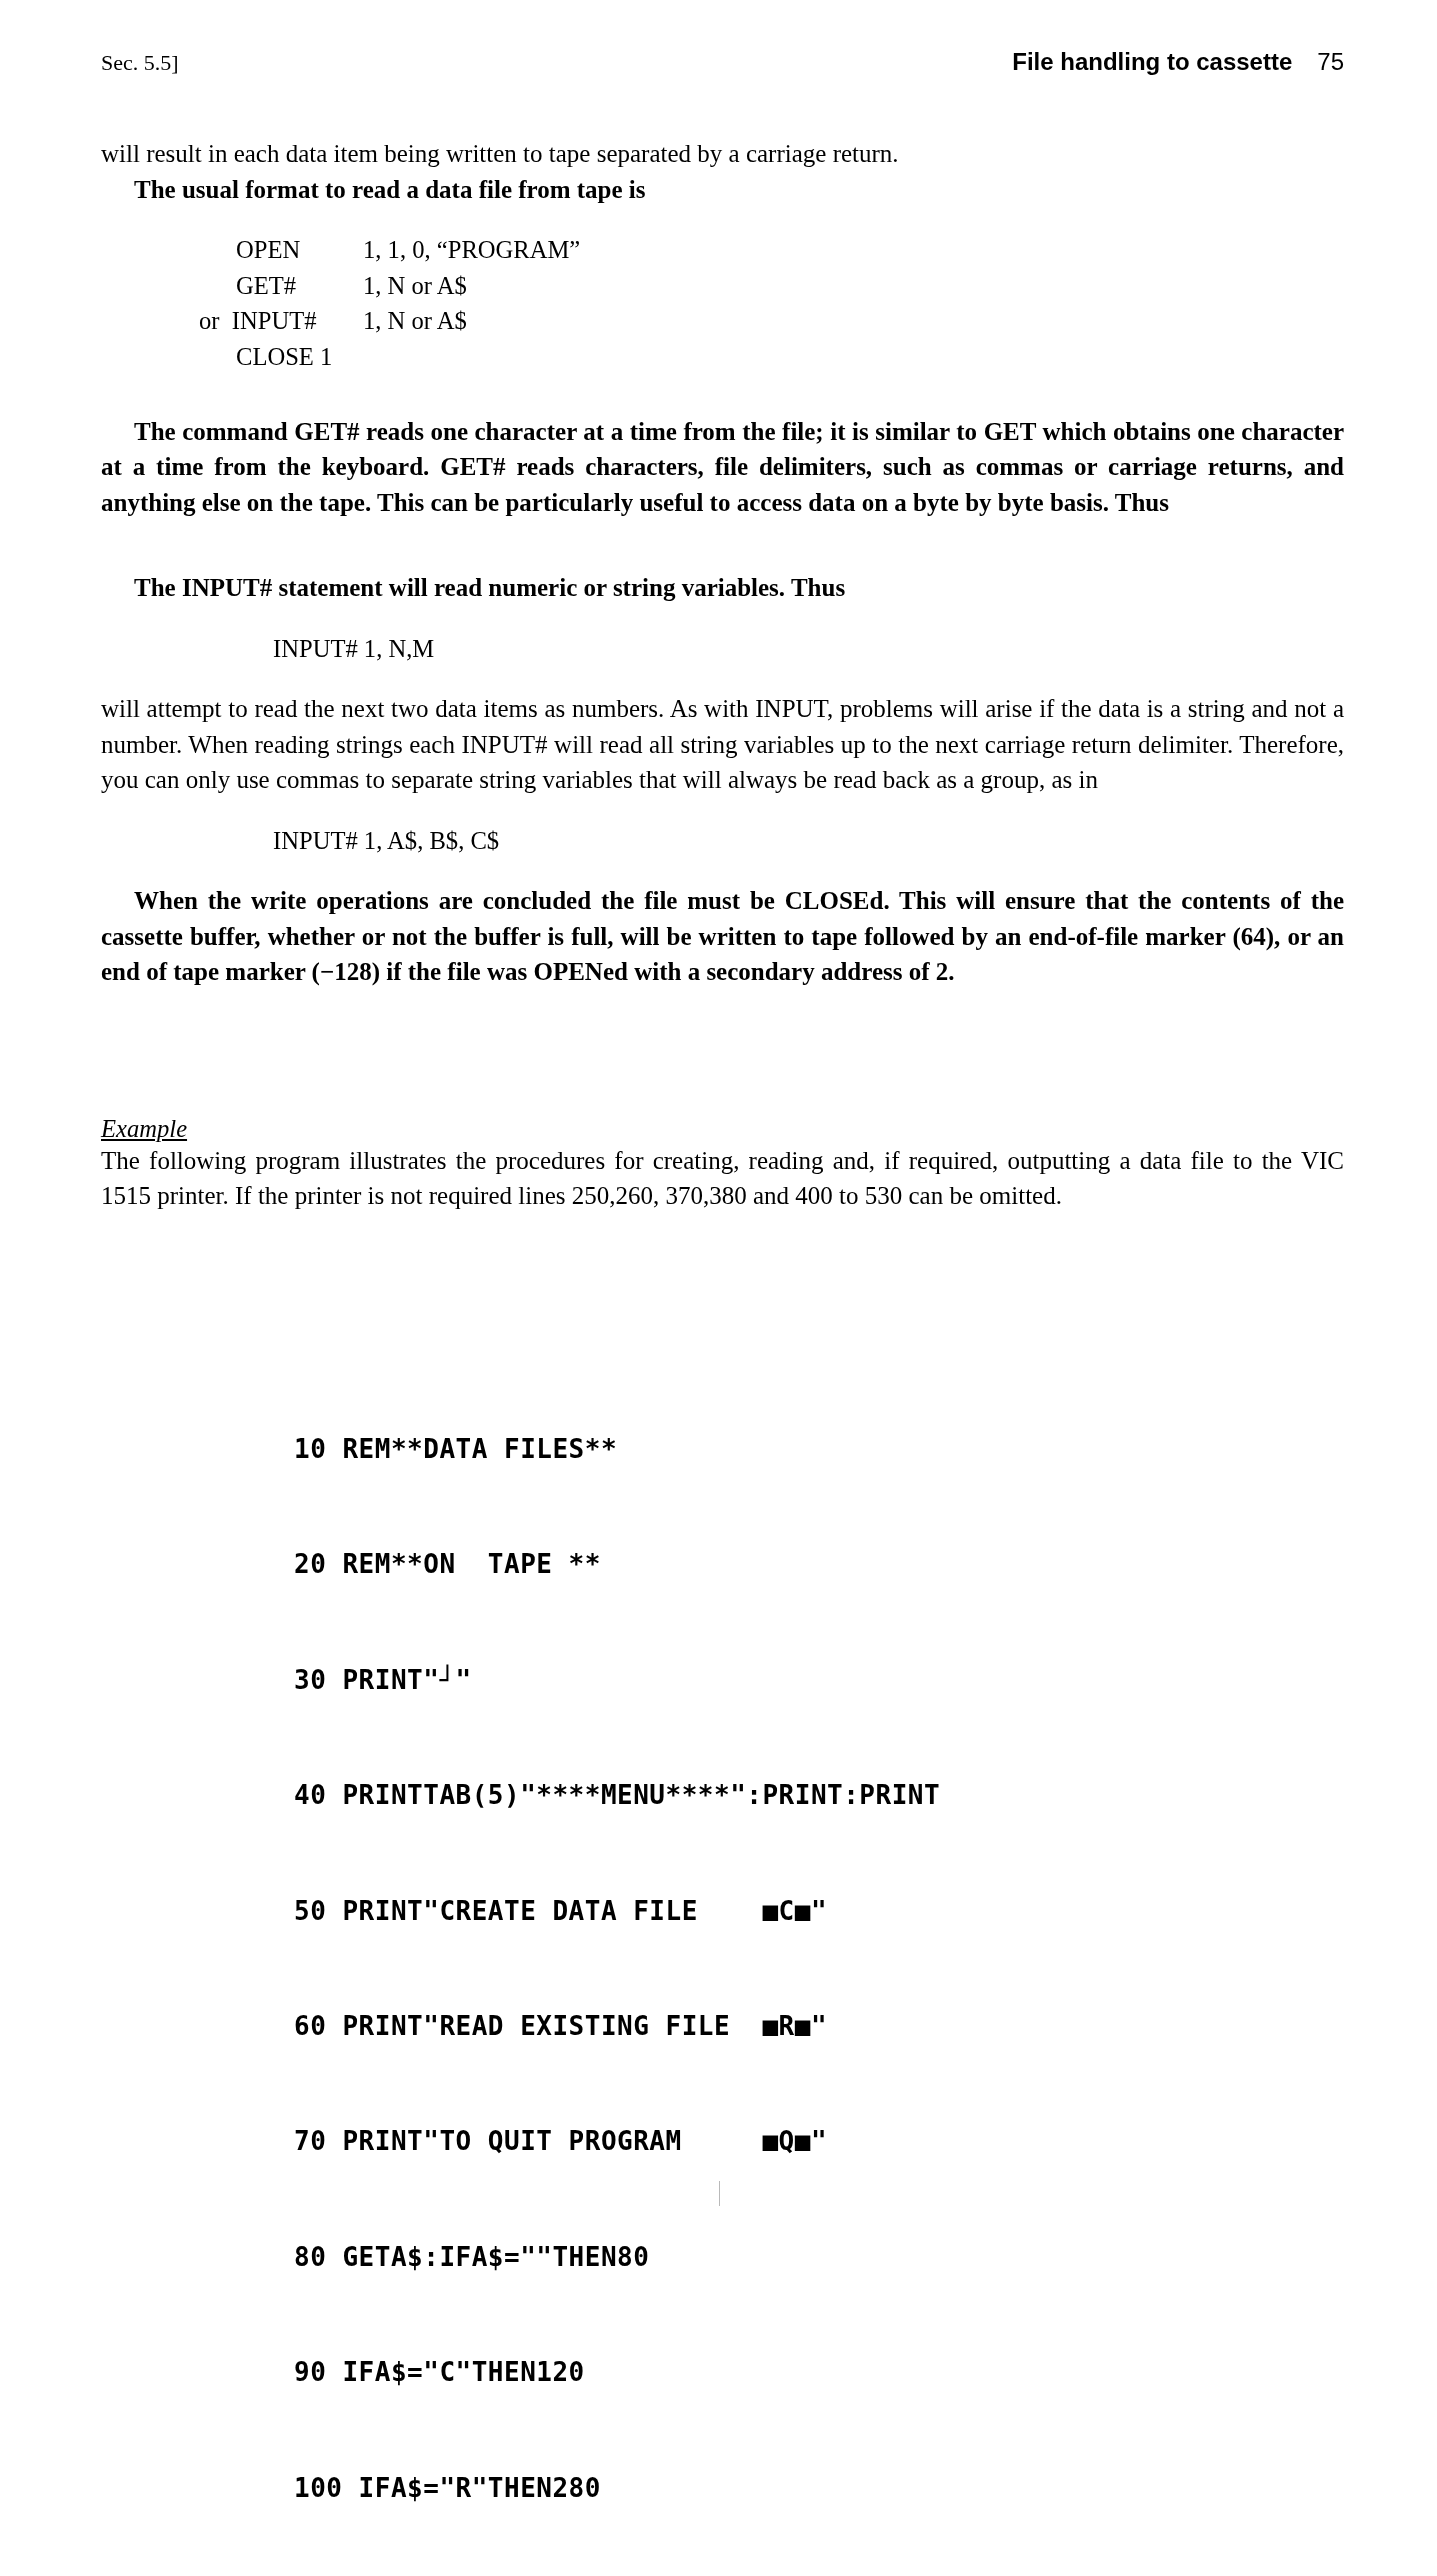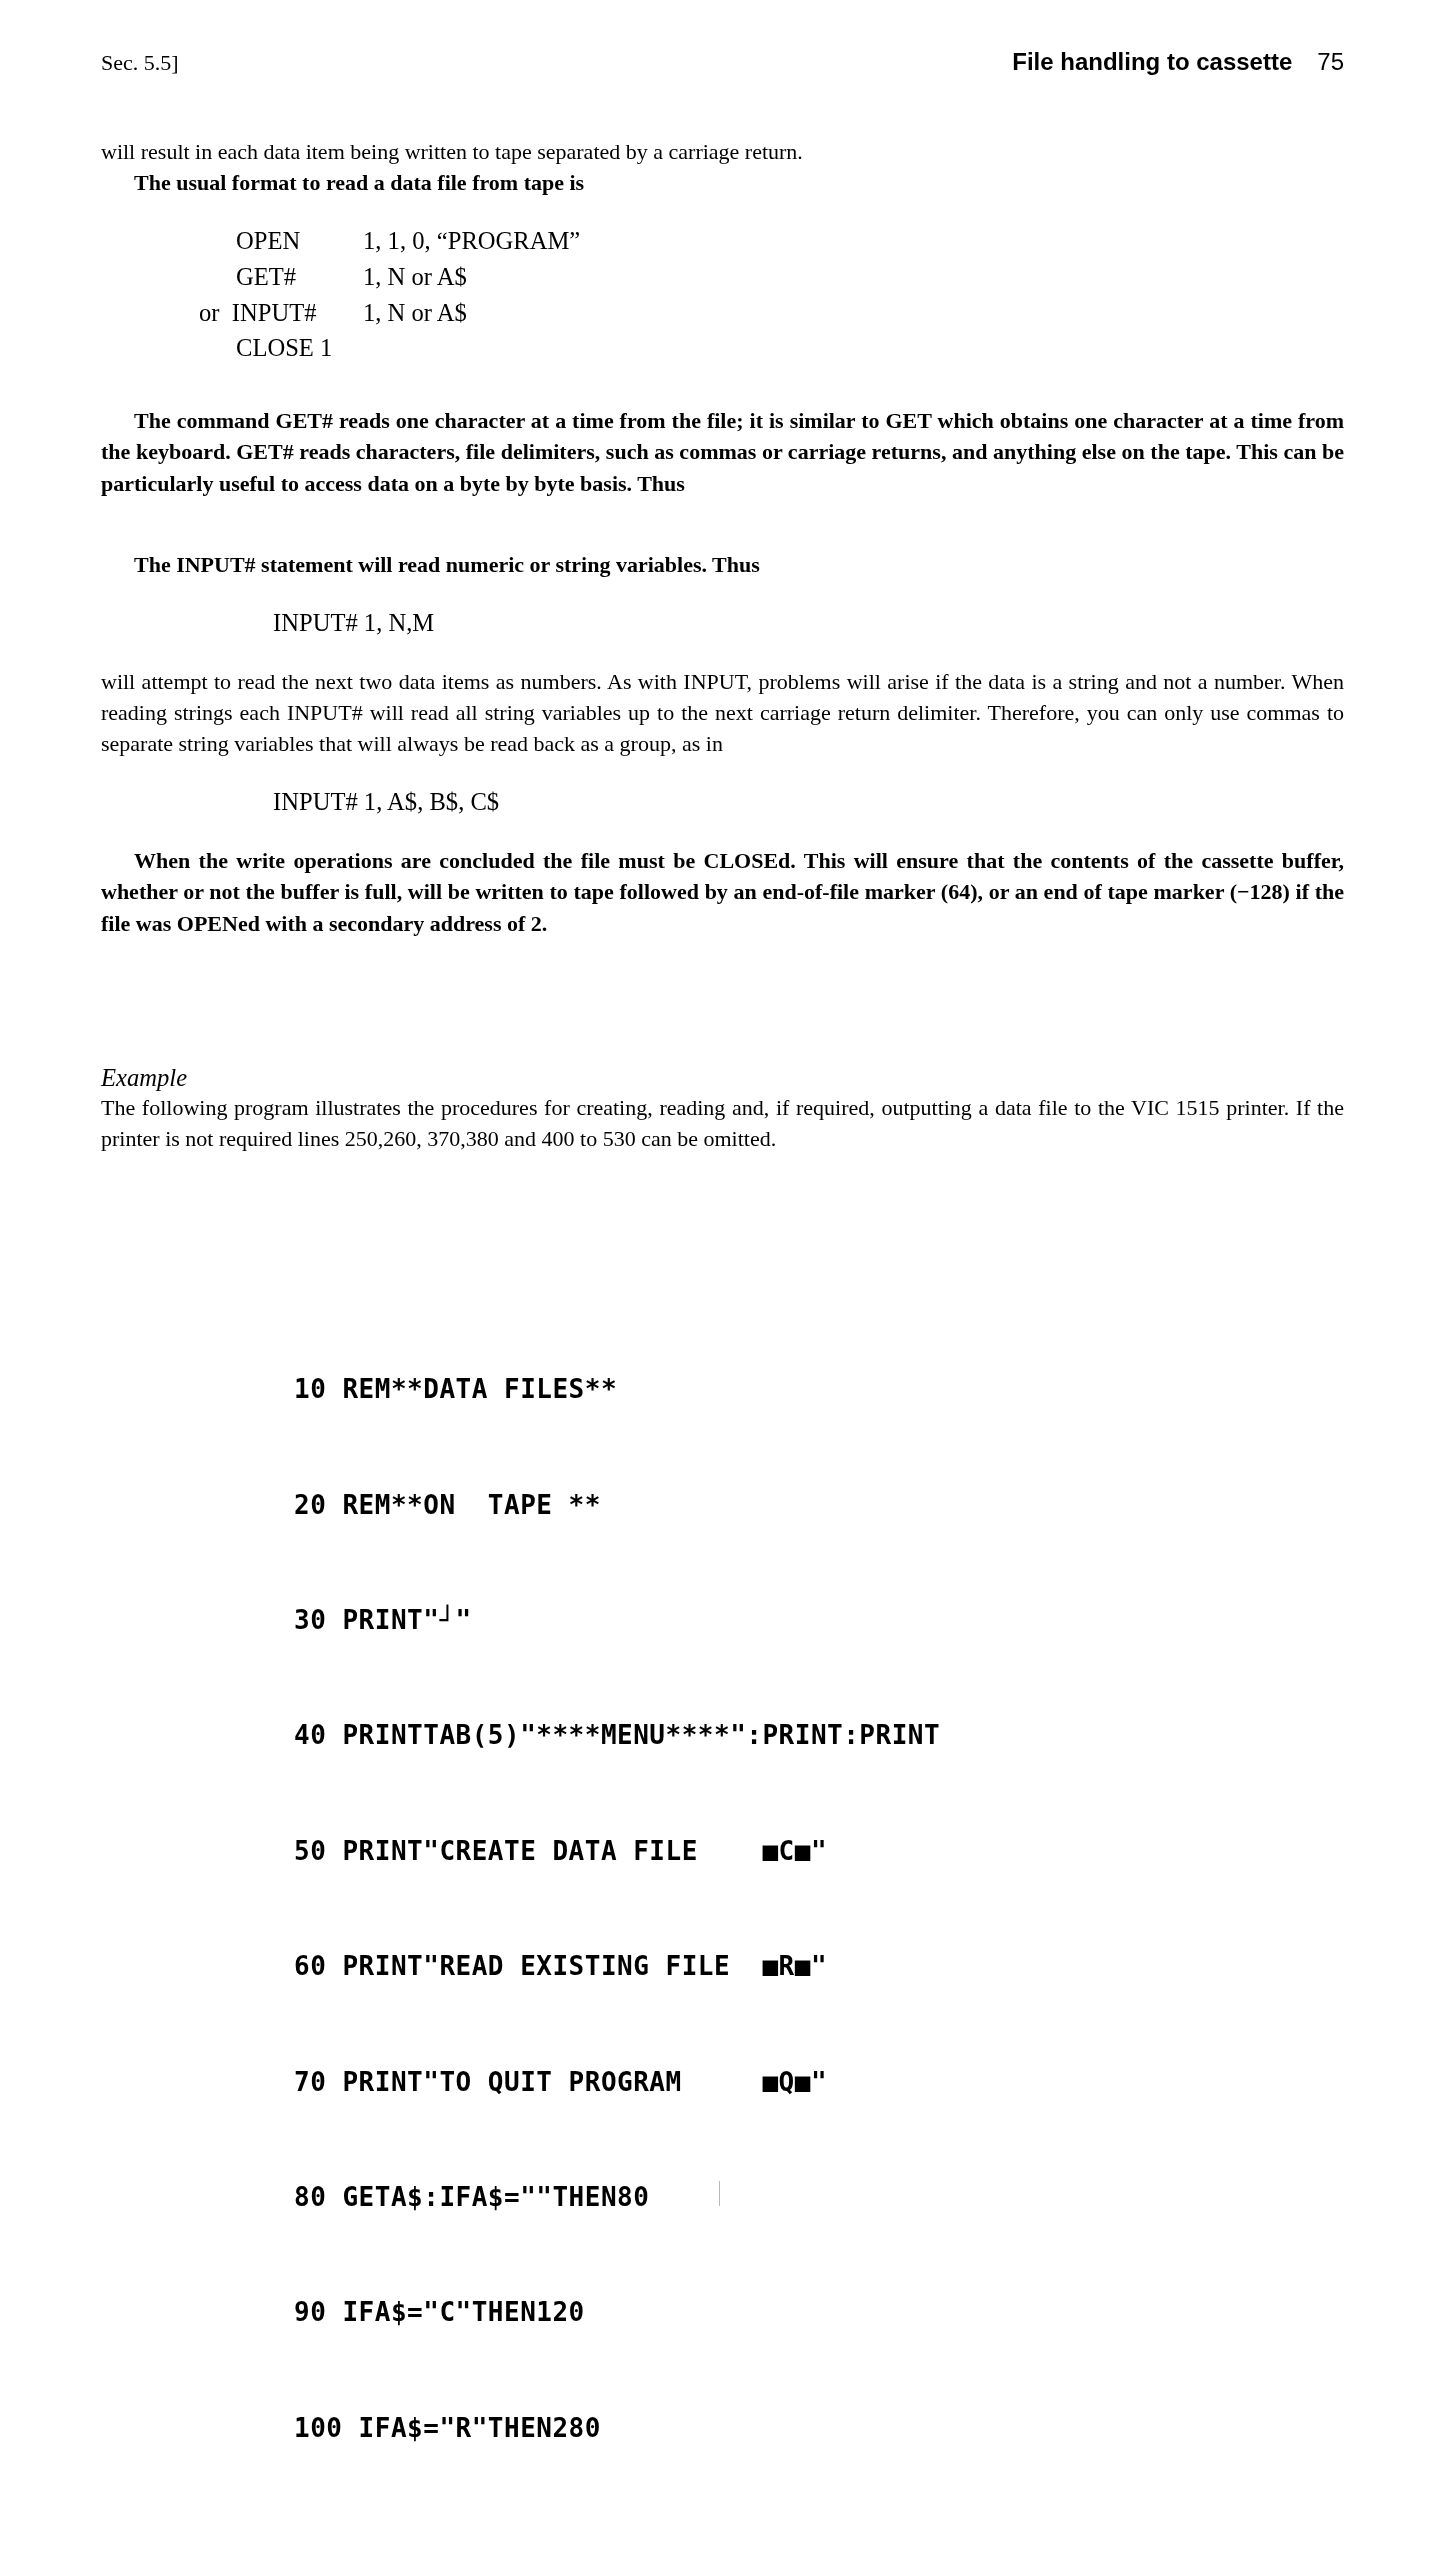--- a/index.html
+++ b/index.html
@@ -46,21 +46,21 @@
     font-size: 24px;
   }
   .runhead .right .pageno {
     font-weight: normal;
     margin-left: 25px;
     font-size: 24px;
   }
   
   p {
     margin: 0;
-    font-size: 22px;
+    font-size: 25px;
     line-height: 1.42;
     text-align: justify;
   }
   p.indent {
     text-indent: 33px;
     font-weight: bold;
   }
   .gap-m { height: 25px; }
   .gap-l { height: 39px; }
   .gap-xl { height: 60px; }
@@ -82,20 +82,21 @@
   }
   .open-block .lbl.or {
     width: 127px;
     text-indent: -37px;
   }
   .center-ish { margin-left: 172px; }
 
   .example-head {
     font-style: italic;
     font-size: 24.6px;
+    text-decoration: underline;
   }
 
   
   .listing {
     margin-left: 193px;
     font-family: "DejaVu Sans Mono", monospace;
     font-size: 26px;
     font-weight: bold;
     line-height: 1.48;
     letter-spacing: 0.5px;

